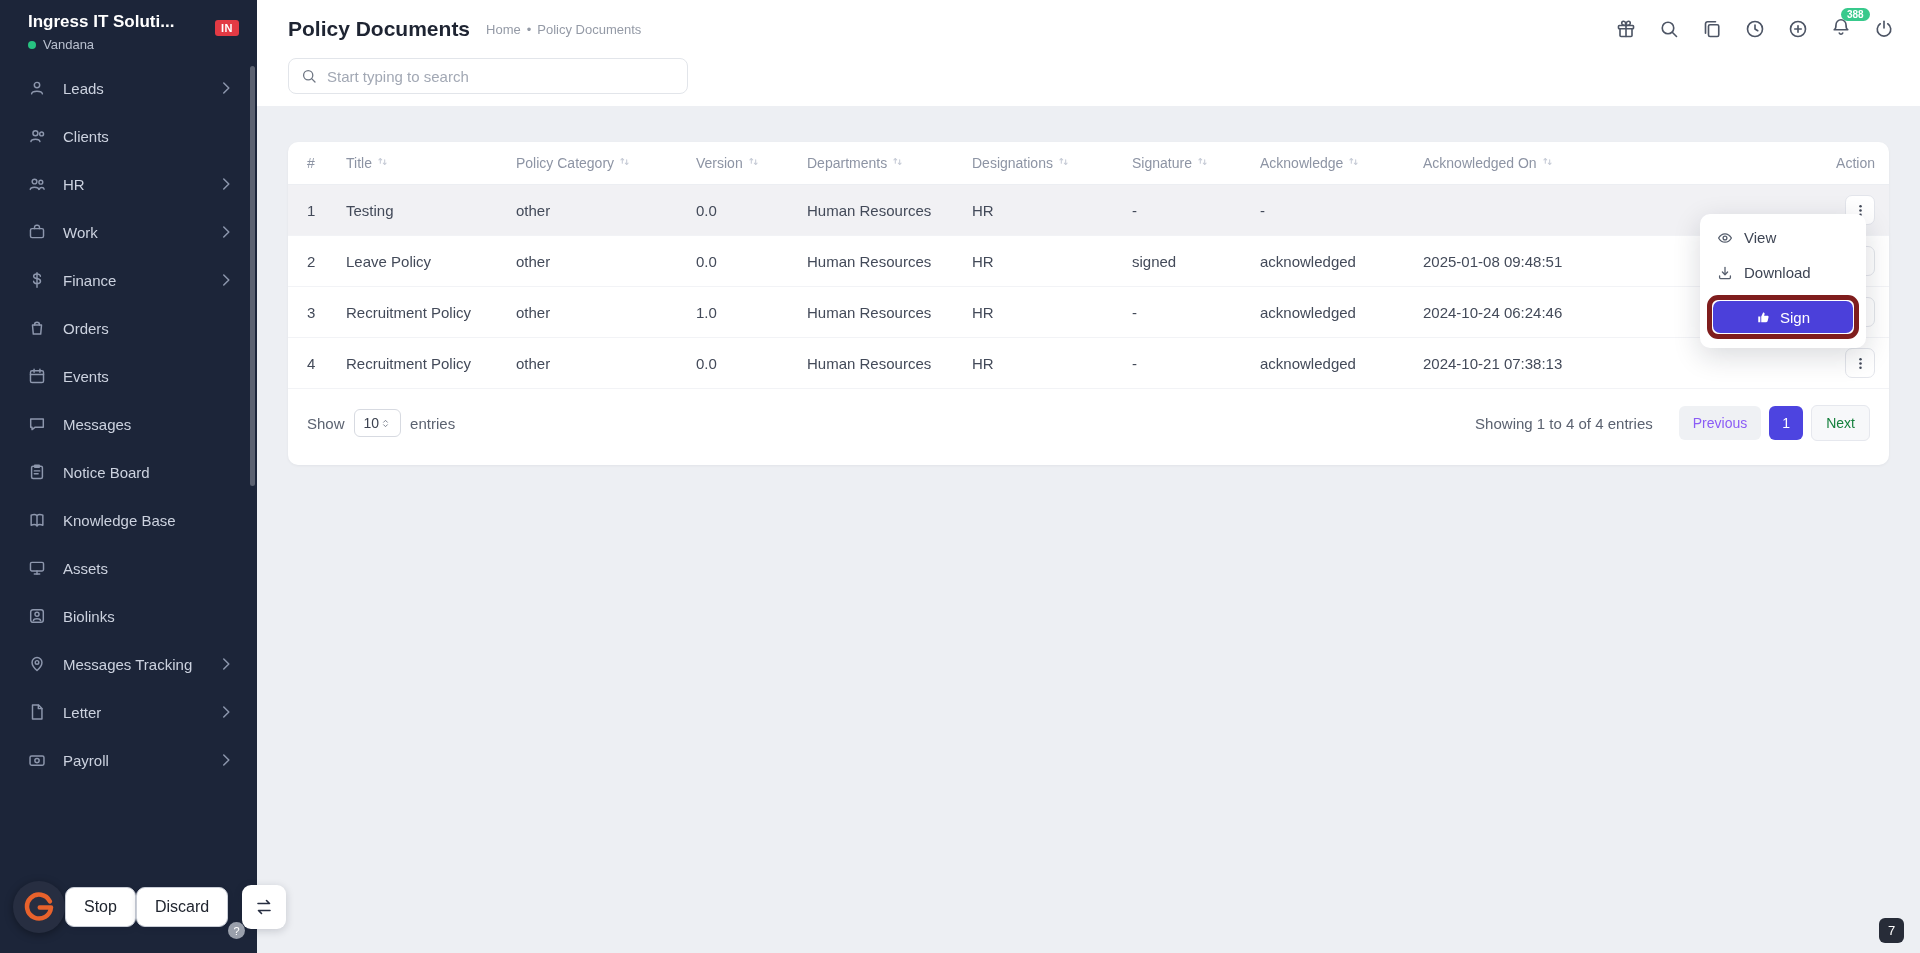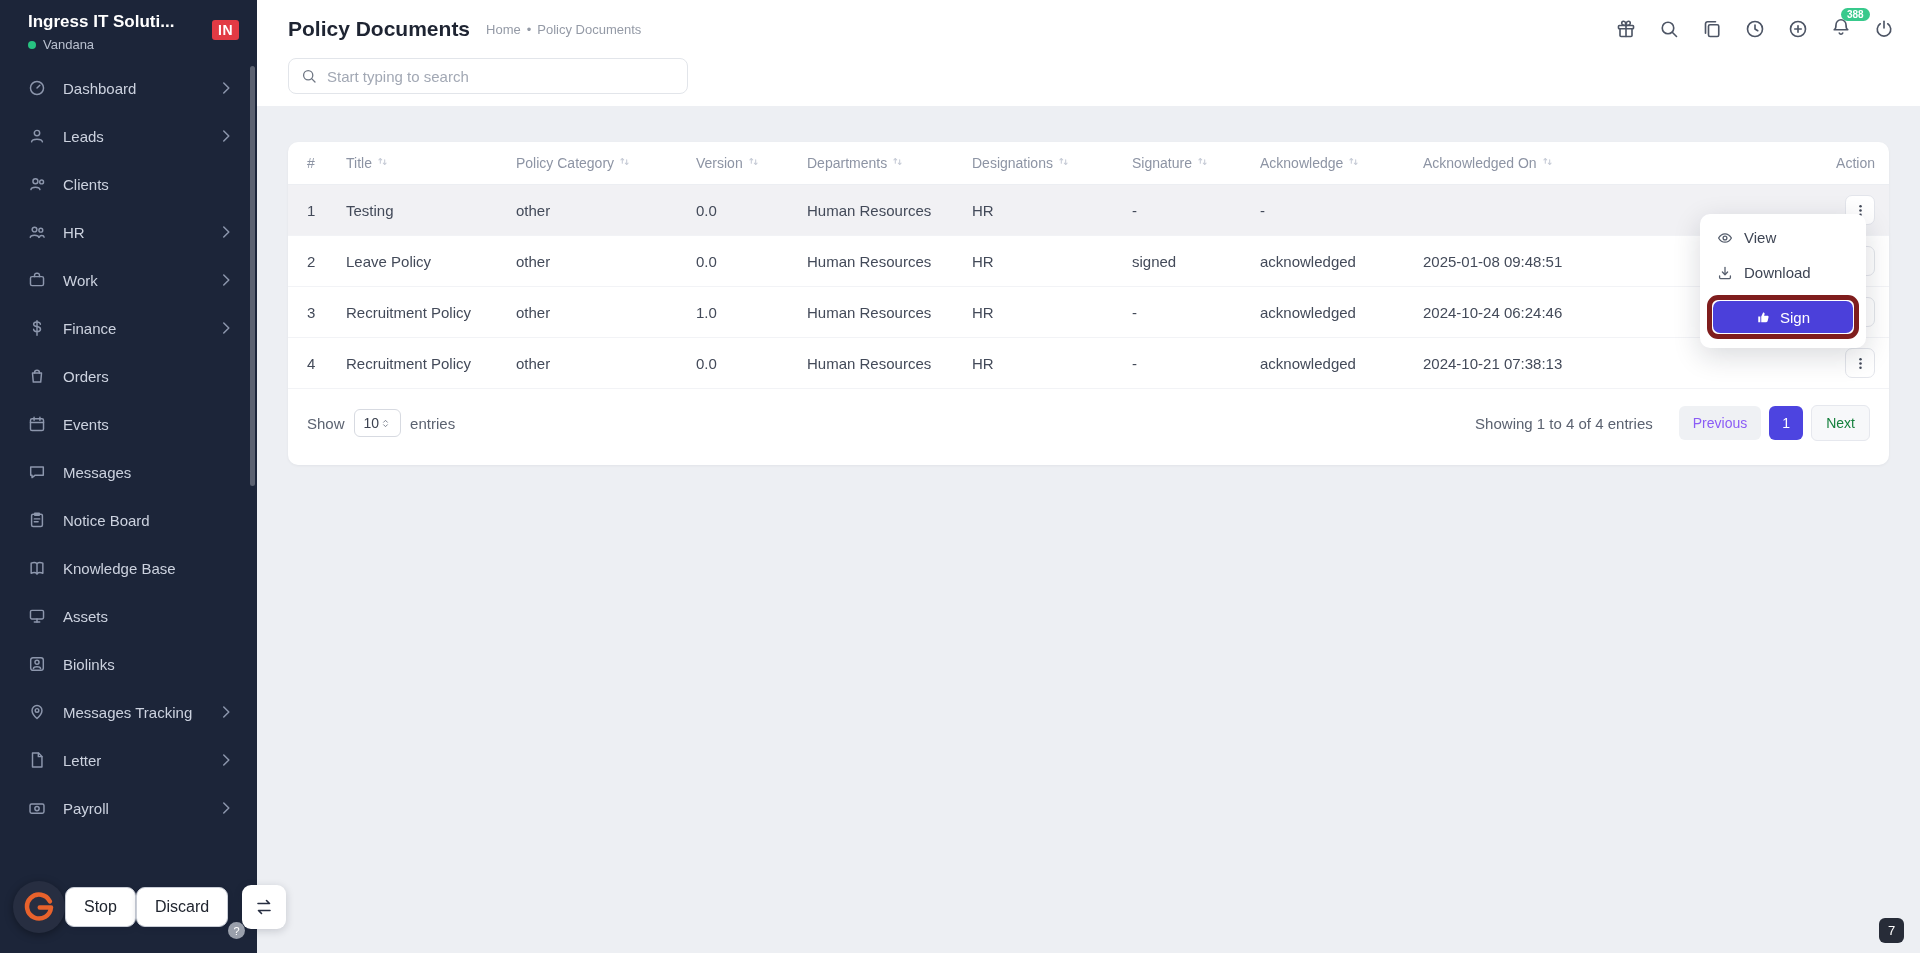--- a/index.html
+++ b/index.html
@@ -5,21 +5,21 @@
   *{box-sizing:border-box;margin:0;padding:0}
   html,body{width:1920px;height:953px;overflow:hidden}
   body{font-family:"Liberation Sans",sans-serif;background:#edeff3;position:relative}
   .icon{display:inline-flex;align-items:center;justify-content:center}
   .icon svg{width:1em;height:1em;display:block}
 
   
   .sidebar{position:fixed;left:0;top:0;width:257px;height:953px;background:#1c2539;z-index:10}
   .sb-head{padding:12px 20px 4px 28px;position:relative}
   .company{color:#fff;font-size:17px;font-weight:700;white-space:nowrap;overflow:hidden;text-overflow:ellipsis;max-width:168px}
-  .logo-badge{position:absolute;right:18px;top:20px;background:#e23a44;color:#fff;font-size:14px;font-weight:700;padding:2px 6px;border-radius:3px;letter-spacing:.5px}
+  .logo-badge{position:absolute;right:18px;top:20px;background:#e23a44;color:#fff;font-size:11px;font-weight:700;padding:2px 6px;border-radius:3px;letter-spacing:.5px}
   .user-row{display:flex;align-items:center;gap:7px;margin-top:5px}
   .status-dot{width:8px;height:8px;border-radius:50%;background:#27c281}
   .user-name{color:#b9c0cf;font-size:13px}
   .menu{margin-top:8px}
   .menu-item{display:flex;align-items:center;gap:17px;height:48px;padding:0 22px 0 28px;color:#ccd2df;font-size:15px;cursor:pointer}
   .menu-item .icon{font-size:18px;color:#8d97ad}
   .chev{margin-left:auto;font-size:12px;color:#8d97ad}
   .sb-scroll{position:absolute;right:2px;top:66px;width:5px;height:420px;background:rgba(255,255,255,.28);border-radius:3px}
 
   
@@ -84,34 +84,20 @@
 <aside class="sidebar">
   <div class="sb-head">
     <div class="company">Ingress IT Soluti...</div>
     <span class="logo-badge">IN</span>
     <div class="user-row">
       <span class="status-dot"></span>
       <span class="user-name">Vandana</span>
     </div>
   </div>
   <nav class="menu">
-    <div class="menu-item">
-        <span class="icon">
-          <svg viewBox="0 0 16 16" fill="none" stroke="currentColor" stroke-width="1.3" stroke-linecap="round" stroke-linejoin="round">
-            <circle cx="8" cy="8" r="5.8"></circle>
-            <path d="M8 8l2.5-2.5"></path>
-          </svg>
-        </span>
-        <span>Dashboard</span>
-        <span class="chev icon">
-          <svg viewBox="0 0 16 16" fill="none" stroke="currentColor" stroke-width="1.3" stroke-linecap="round" stroke-linejoin="round">
-            <path d="M6 3.5L10.5 8 6 12.5"></path>
-          </svg>
-        </span>
-      </div>
     <div class="menu-item">
         <span class="icon">
           <svg viewBox="0 0 16 16" fill="none" stroke="currentColor" stroke-width="1.3" stroke-linecap="round" stroke-linejoin="round">
             <circle cx="8" cy="5.4" r="2.4"></circle>
             <path d="M3.2 13.2c.6-3 8.9-3 9.6 0"></path>
           </svg>
         </span>
         <span>Leads</span>
         <span class="chev icon">
           <svg viewBox="0 0 16 16" fill="none" stroke="currentColor" stroke-width="1.3" stroke-linecap="round" stroke-linejoin="round">

